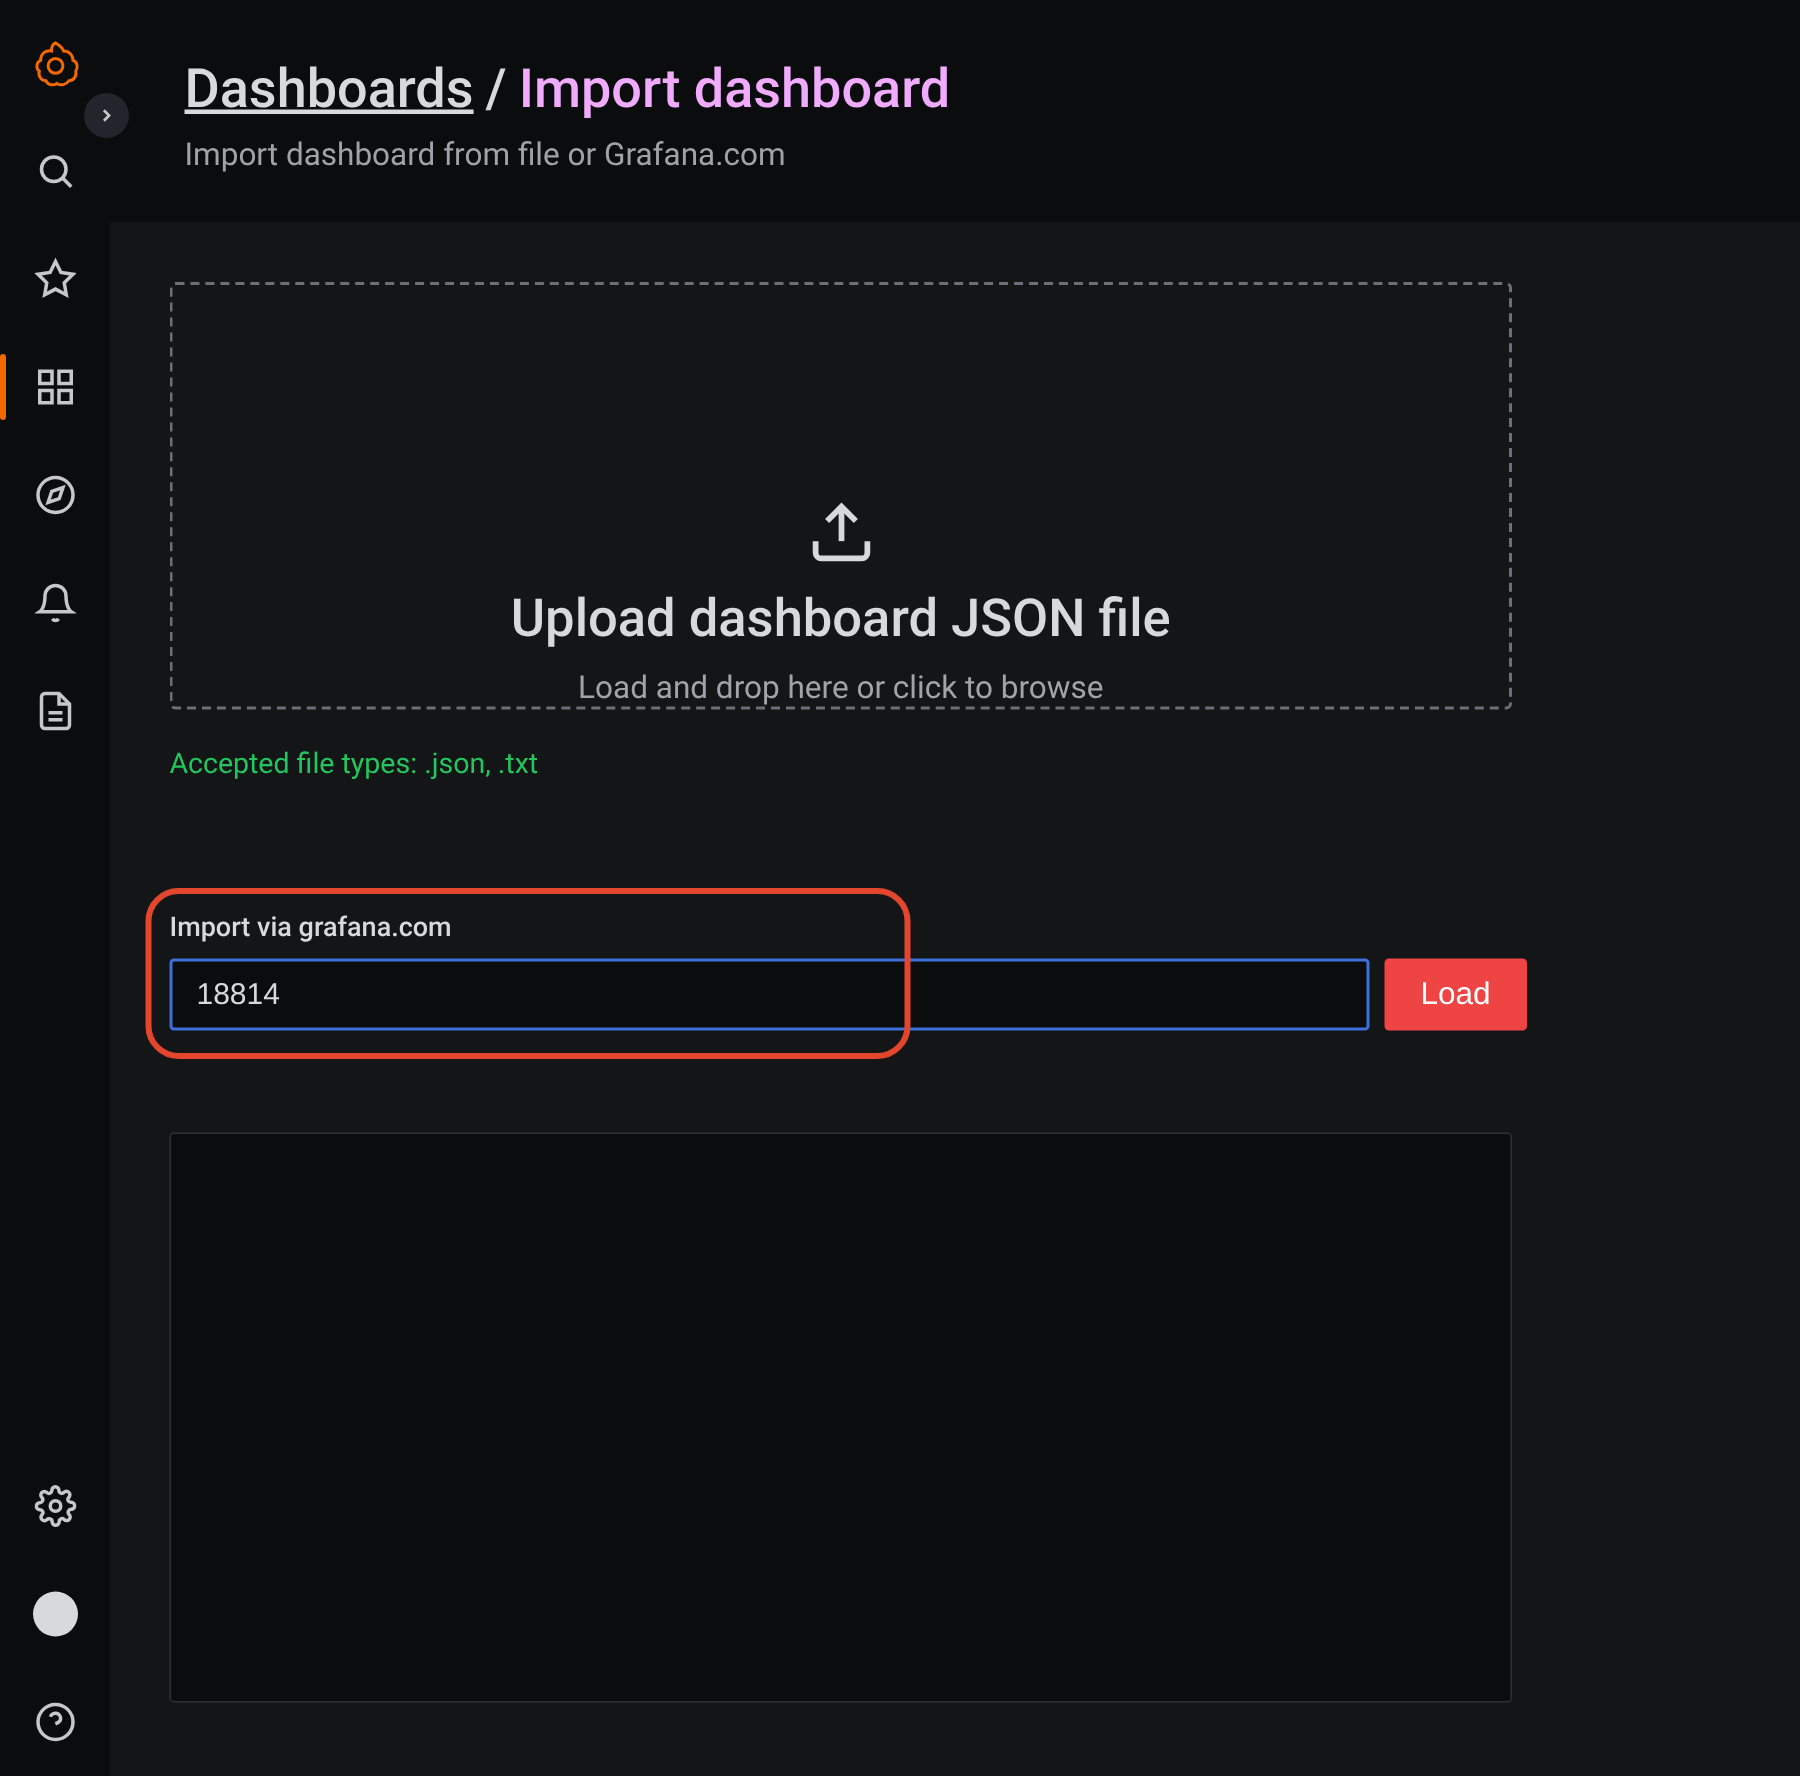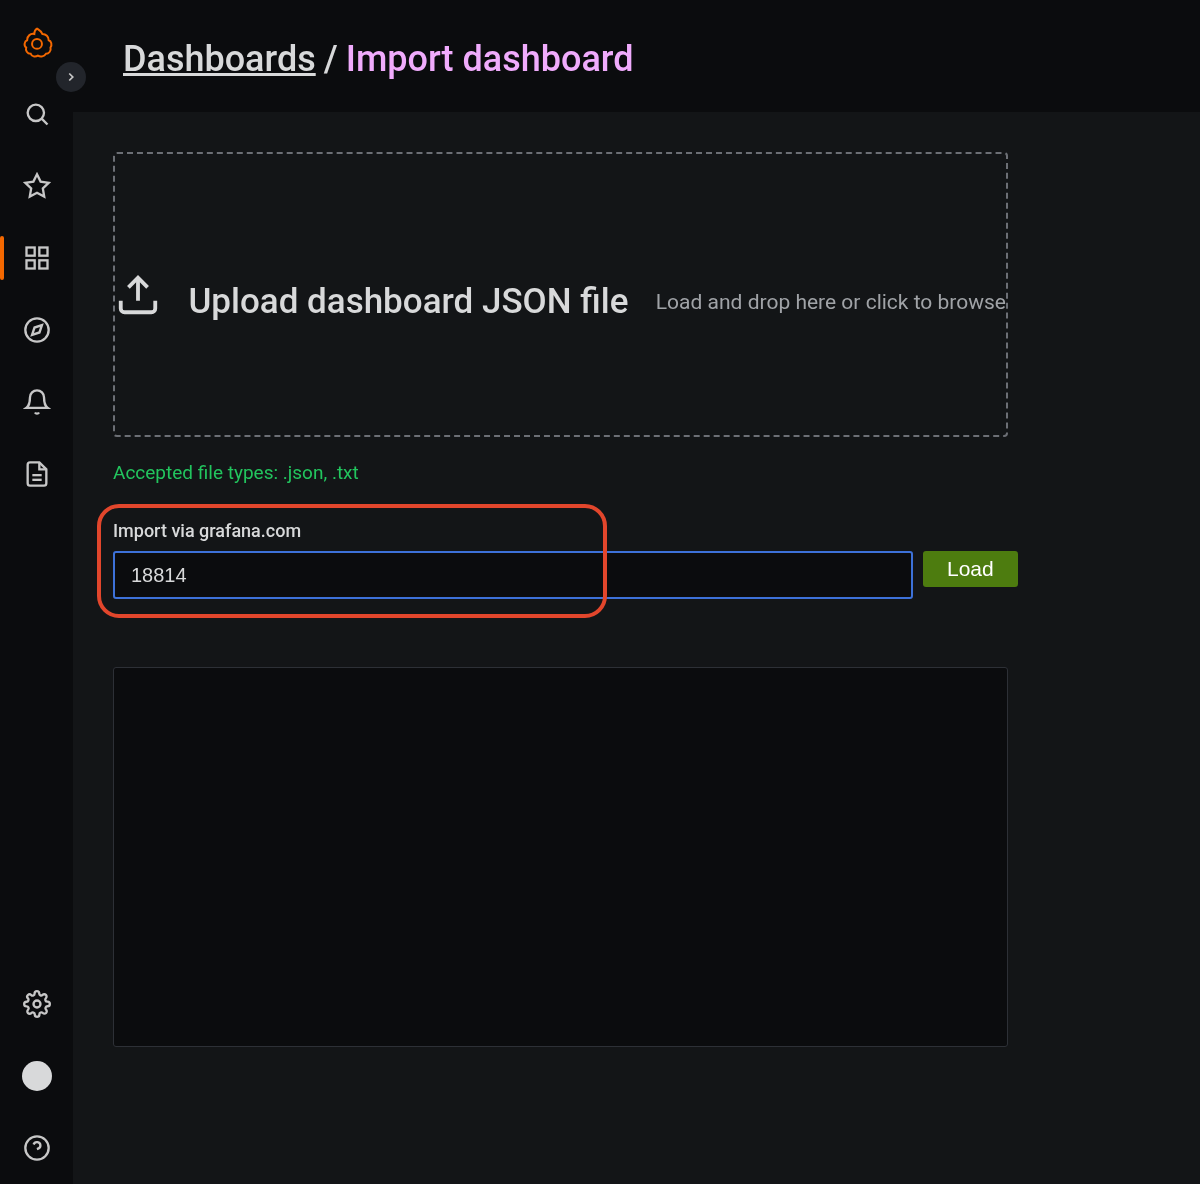--- a/index.html
+++ b/index.html
@@ -50,44 +50,44 @@
 
 .content-panel {
   margin-left:0; flex:1;
   background:#131517;
   padding:40px 0 0 40px;
 }
 
 .upload-drop {
   width:895px; height:285px;
   border:2px dashed #6c6f75; border-radius:4px;
-  display:flex; flex-direction:row; align-items:center; justify-content:space-between;
+  display:flex; flex-direction:column; align-items:center; justify-content:flex-end;
   text-align:center; cursor:pointer;
 }
 .upload-title { font-size:35px; color:#d8d9da; font-weight:500; margin-top:14px; }
 .upload-hint { font-size:21px; color:#a0a3a7; margin-top:14px; }
 .accepted { margin-top:24px; font-size:19px; color:#22c55e; }
 
-.field-group { margin-top:36px; position:relative; width:fit-content; }
+.field-group { margin-top:88px; position:relative; width:fit-content; }
 .highlight-box {
   position:absolute; left:-16px; top:-16px;
   width:510px; height:114px;
   border:4px solid #e2462c; border-radius:22px; pointer-events:none;
 }
 .field-label { font-size:18px; color:#d8d9da; font-weight:500; }
-.row { display:flex; margin-top:10px; }
+.row { display:flex; margin-top:10px;align-items:flex-end; }
 .text-input {
   width:800px; height:48px;
   background:#0b0c0e; color:#d8d9da;
   border:2px solid #3d71d9; border-radius:3px;
   padding:0 16px; font-size:20px; outline:none;
 }
 .load-btn {
-  height:36px; padding:0 24px; margin-left:10px;
-  background:#4d7c0f; color:#fff; border:none; border-radius:3px;
+  height:48px; padding:0 24px; margin-left:10px;
+  background:#ef4444; color:#fff; border:none; border-radius:3px;
   font-size:21px; font-weight:500; cursor:pointer;
 }
 
 .field-group2 { margin-top:58px; }
 .json-textarea {
   width:895px; height:380px; margin-top:10px;
   background:#0b0c0e; color:#d8d9da;
   border:1px solid #2d3036; border-radius:3px;
   padding:12px; font-family:monospace; font-size:15px; resize:none; outline:none;
 }
@@ -169,20 +169,21 @@
     </div>
   </div>
 
   <div class="main">
     <div class="page-header">
       <div class="crumbs">
         <span class="crumb-link">Dashboards</span>
         <span class="crumb-sep">/</span>
         <span class="crumb-cur">Import dashboard</span>
       </div>
+      <div class="page-subtitle">Import dashboard from file or Grafana.com</div>
     </div>
 
     <div class="content-panel">
       <div class="upload-drop">
         <svg width="46" height="46" viewBox="0 0 24 24" fill="none" stroke="#d8d9da" stroke-width="2">
           <path d="M21 15v4a2 2 0 0 1-2 2H5a2 2 0 0 1-2-2v-4"></path>
             <polyline points="17 8 12 3 7 8"></polyline>
             <line x1="12" y1="3" x2="12" y2="15"></line>
         </svg>
         <div class="upload-title">Upload dashboard JSON file</div>

